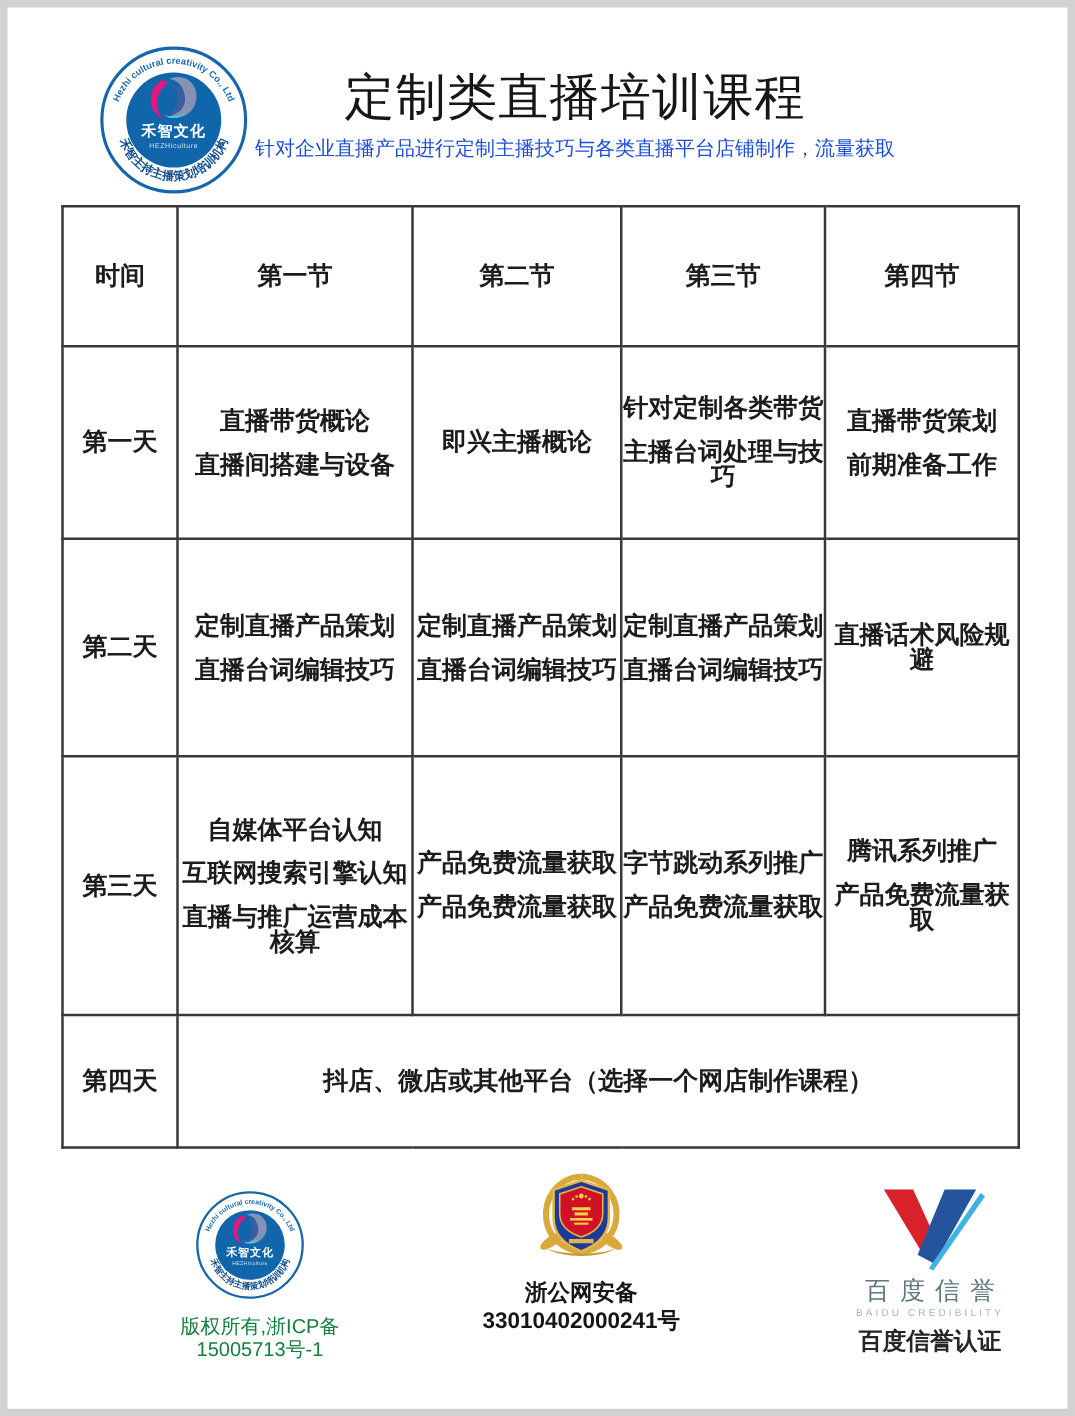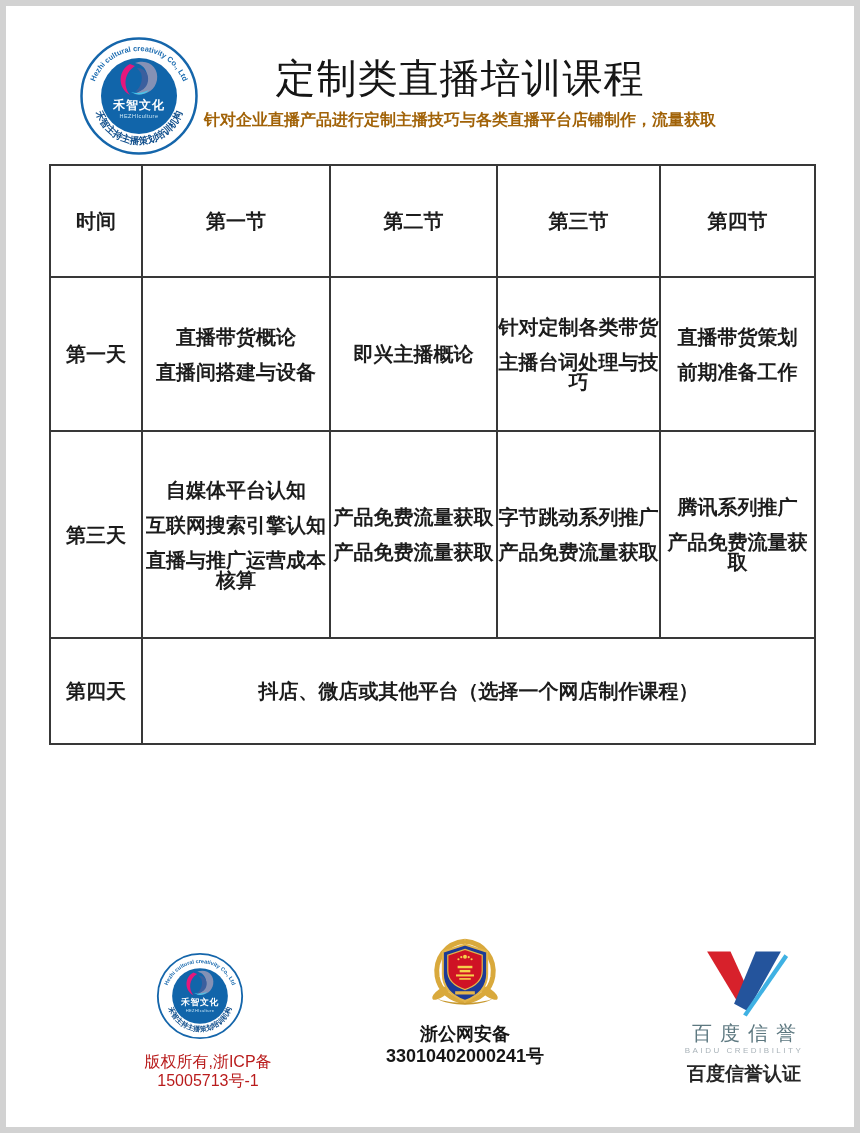--- a/index.html
+++ b/index.html
@@ -16,21 +16,21 @@
   .logo-main { position:absolute; left:79px; top:36px; width:120px; height:120px; }
   .logo-footer { width:88px; height:88px; margin:0 auto; display:block; }
 
   .head-text { position:absolute; left:60px; top:0; width:800px; text-align:center; }
   .page-title {
     margin:0; position:absolute; left:0; top:52px; width:100%;
     font-size:40px; font-weight:normal; color:#161616; letter-spacing:1px; line-height:1.3;
   }
   .page-subtitle {
     margin:0; position:absolute; left:0; top:108px; width:100%;
-    font-size:16px; font-weight:bold; color:#a16207; line-height:1.5;
+    font-size:16px; font-weight:normal; color:#1d4ed8; line-height:1.5;
   }
 
   
   table.course {
     position:absolute; left:49px; top:164px;
     border-collapse:collapse; table-layout:fixed; width:767px;
   }
   table.course th, table.course td {
     border:2px solid #383838; padding:0;
     font-size:20px; font-weight:bold; color:#1c1c1c;
@@ -48,21 +48,21 @@
   col.c4 { width:155px; }
   .ln { margin:15px 0; line-height:1; }
   td.merged { text-align:left; padding-left:7px; }
   td.merged .ln { margin:0; }
 
   
   .f-left   { position:absolute; left:100px; top:952px; width:200px; text-align:center; }
   .f-center { position:absolute; left:350px; top:932px; width:230px; text-align:center; }
   .f-right  { position:absolute; left:652px; top:948px; width:184px; text-align:center; }
 
-  .copyright { margin:12px 0 0 16px; font-size:16px; color:#b91c1c; line-height:1.2; }
+  .copyright { margin:12px 0 0 16px; font-size:16px; color:#15803d; line-height:1.2; }
   .police-record { margin:8px 0 0 0; font-size:18px; font-weight:bold; color:#161616; line-height:1.2; }
   .baidu-cn { margin:2px 0 0 0; font-size:20px; color:#5d7880; letter-spacing:8px; line-height:1.1; text-indent:8px; }
   .baidu-en { margin:2px 0 0 0; font-size:8px; color:#a9b3b9; letter-spacing:2.5px; line-height:1.2; }
   .baidu-cert { margin:7px 0 0 0; font-size:19px; font-weight:bold; color:#262626; line-height:1.2; }
 
   .badge-icon { display:block; margin:0 auto; }
   .baidu-icon { display:block; margin:0 auto; }
   svg text { font-family:"Liberation Sans","DejaVu Sans",sans-serif; }
 </style>
 </head>
@@ -133,20 +133,38 @@
       <td>
         <div class="ln">针对定制各类带货</div>
         <div class="ln">主播台词处理与技巧</div>
       </td>
       <td>
         <div class="ln">直播带货策划</div>
         <div class="ln">前期准备工作</div>
       </td>
     </tr>
 
+    <tr class="r2">
+      <th>第二天</th>
+      <td>
+        <div class="ln">定制直播产品策划</div>
+        <div class="ln">直播台词编辑技巧</div>
+      </td>
+      <td>
+        <div class="ln">定制直播产品策划</div>
+        <div class="ln">直播台词编辑技巧</div>
+      </td>
+      <td>
+        <div class="ln">定制直播产品策划</div>
+        <div class="ln">直播台词编辑技巧</div>
+      </td>
+      <td>
+        <div class="ln">直播话术风险规避</div>
+      </td>
+    </tr>
 
     <tr class="r3">
       <th>第三天</th>
       <td>
         <div class="ln">自媒体平台认知</div>
         <div class="ln">互联网搜索引擎认知</div>
         <div class="ln">直播与推广运营成本核算</div>
       </td>
       <td>
         <div class="ln">产品免费流量获取</div>

